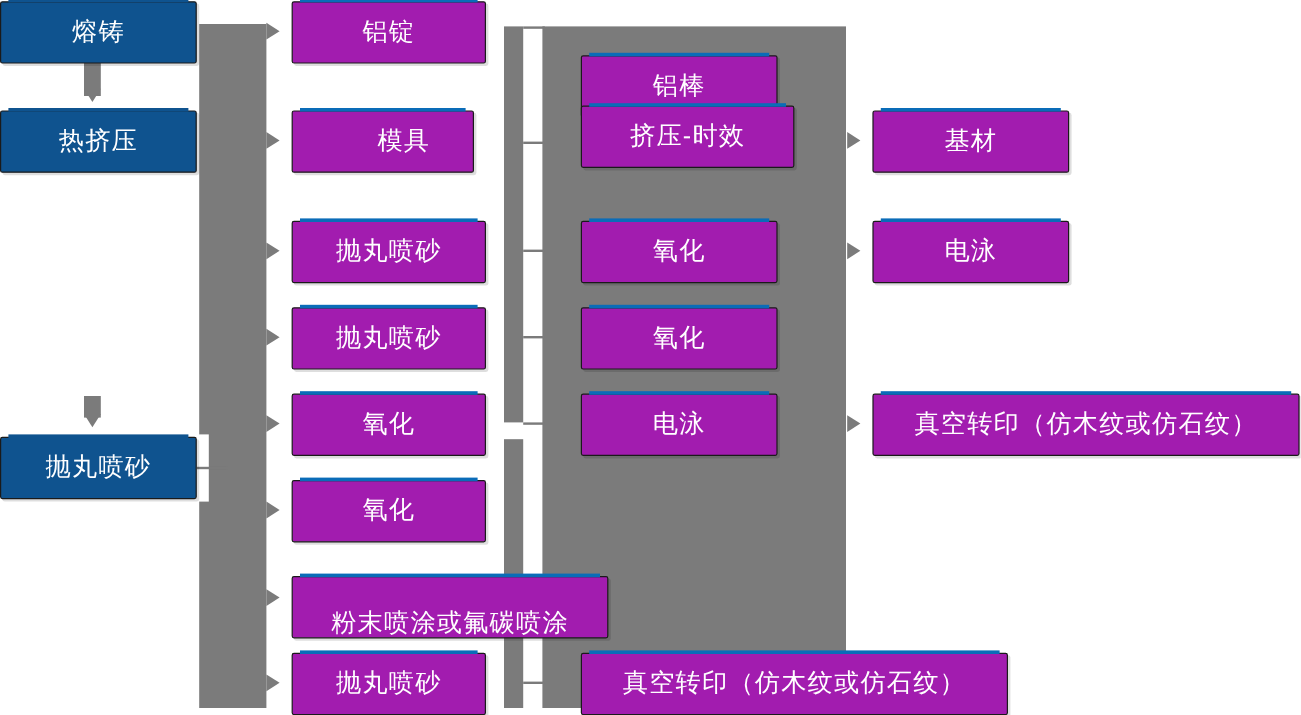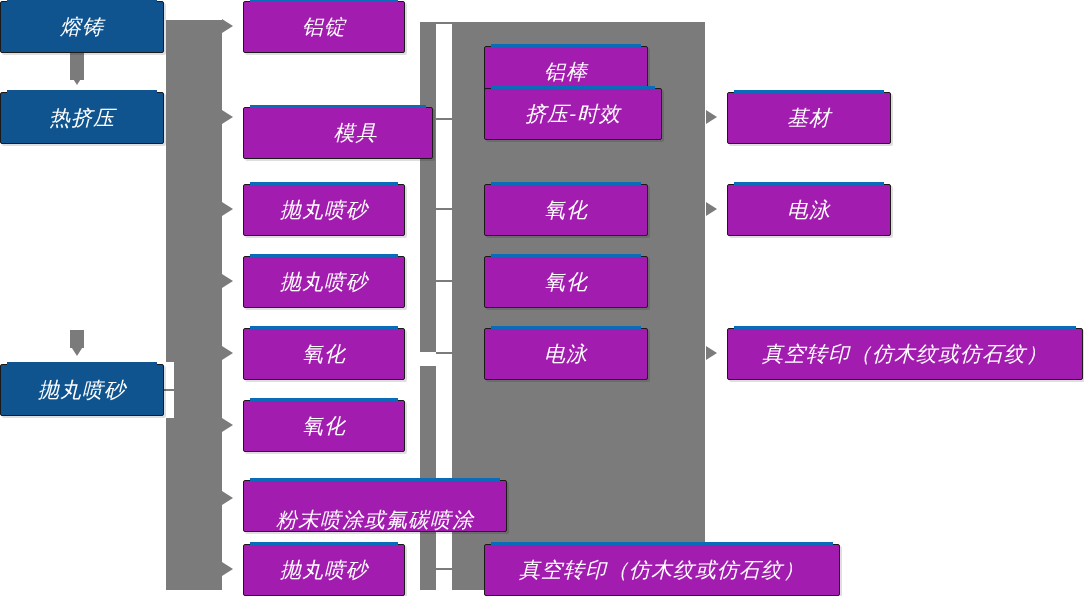--- a/index.html
+++ b/index.html
@@ -53,21 +53,20 @@
     align-items: center;
     justify-content: center;
     color: #ffffff;
     border: 1px solid #1a1a1a;
     border-radius: 2px;
     font-size: 21px;
     line-height: 1.1;
     letter-spacing: 1px;
     white-space: nowrap;
     box-shadow: 2px 2px 0 rgba(0,0,0,0.13);
-    font-style: italic;
   }
   .node.dark {
     background: #0f538f;
   }
   .node.light {
     background: #a21caf;
   }
   .node .cap {
     position: absolute;
     top: -3px;
@@ -134,21 +133,21 @@
   <div class="node dark" style="left:0px; top:364px; width:164px; height:52px;">
     <span class="cap"></span>
     <span>抛丸喷砂</span>
   </div>
 
   <div class="node light" style="left:243px; top:1px; width:162px; height:52px;">
     <span class="cap"></span>
     <span>铝锭</span>
   </div>
 
-  <div class="node light" style="left:243px; top:107px; width:190px; height:52px;padding-left:35px;">
+  <div class="node light" style="left:243px; top:92px; width:152px; height:52px;padding-left:35px;">
     <span class="cap"></span>
     <span>模具</span>
   </div>
 
   <div class="node light" style="left:243px; top:184px; width:162px; height:52px;">
     <span class="cap"></span>
     <span>抛丸喷砂</span>
   </div>
 
   <div class="node light" style="left:243px; top:256px; width:162px; height:52px;">

